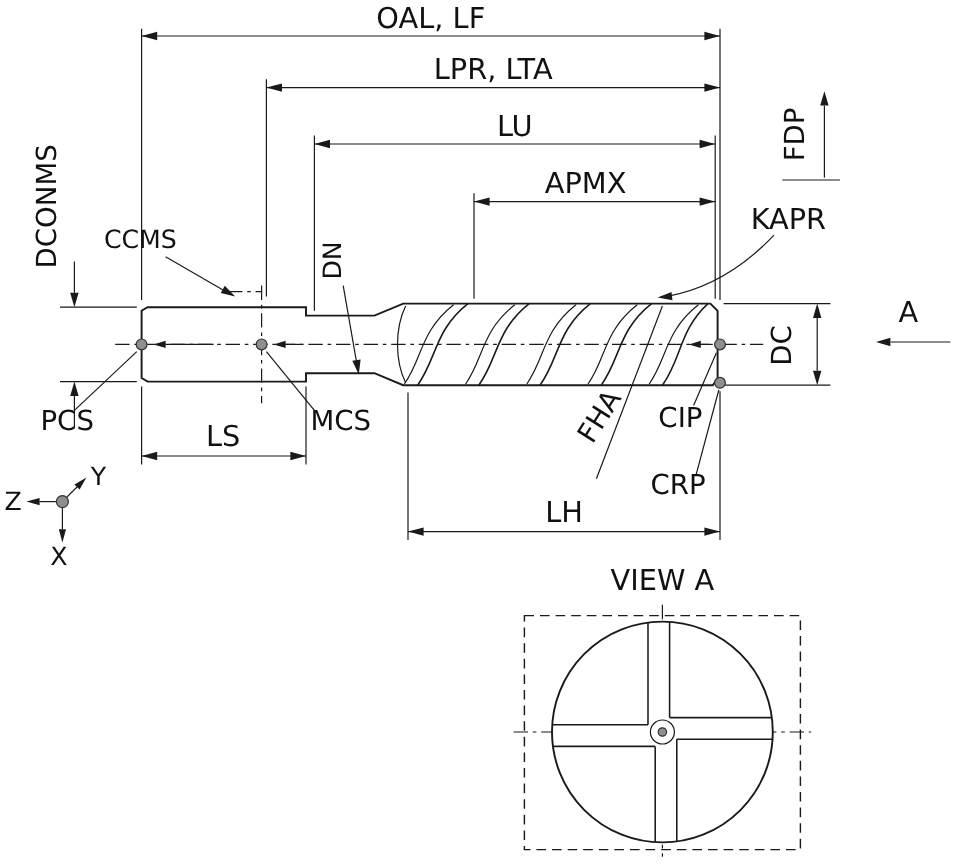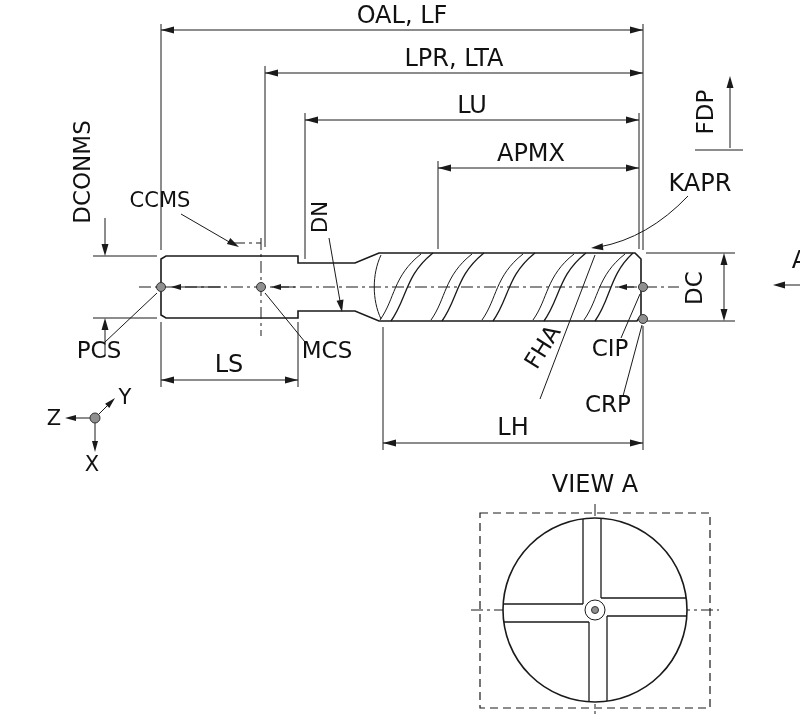--- a/index.html
+++ b/index.html
@@ -1,16 +1,16 @@
 <!DOCTYPE html>
 <html style="--line: #1a1a1a; --text: #111111; --marker: #8f8f8f; --bg: #ffffff;"><head>
 <meta charset="utf-8">
 <style>
   html,body{margin:0;padding:0;background:var(--bg,#fff);}
-  .stage{width:667px;height:721px;position:relative;background:var(--bg,#fff);margin-left:43px;}
+  .stage{width:667px;height:721px;position:relative;background:var(--bg,#fff);}
   svg{display:block;}
   .outline{stroke:var(--line,#1a1a1a);stroke-width:1.6;fill:#fff;}
   .thin{stroke:var(--line,#1a1a1a);stroke-width:1;fill:none;}
   .med{stroke:var(--line,#1a1a1a);stroke-width:1.3;fill:none;}
   .cl{stroke:var(--line,#1a1a1a);stroke-width:1;fill:none;stroke-dasharray:12 4 3 4;}
   .dash{stroke:var(--line,#1a1a1a);stroke-width:1.2;fill:none;stroke-dasharray:8 5;}
   .ah{fill:var(--line,#1a1a1a);stroke:none;}
   .lbl{font-family:"DejaVu Sans",sans-serif;fill:var(--text,#111);font-size:23px;text-anchor:middle;}
   .lbl-lg{font-size:24px;}
   .lbl-sm{font-size:21px;}

